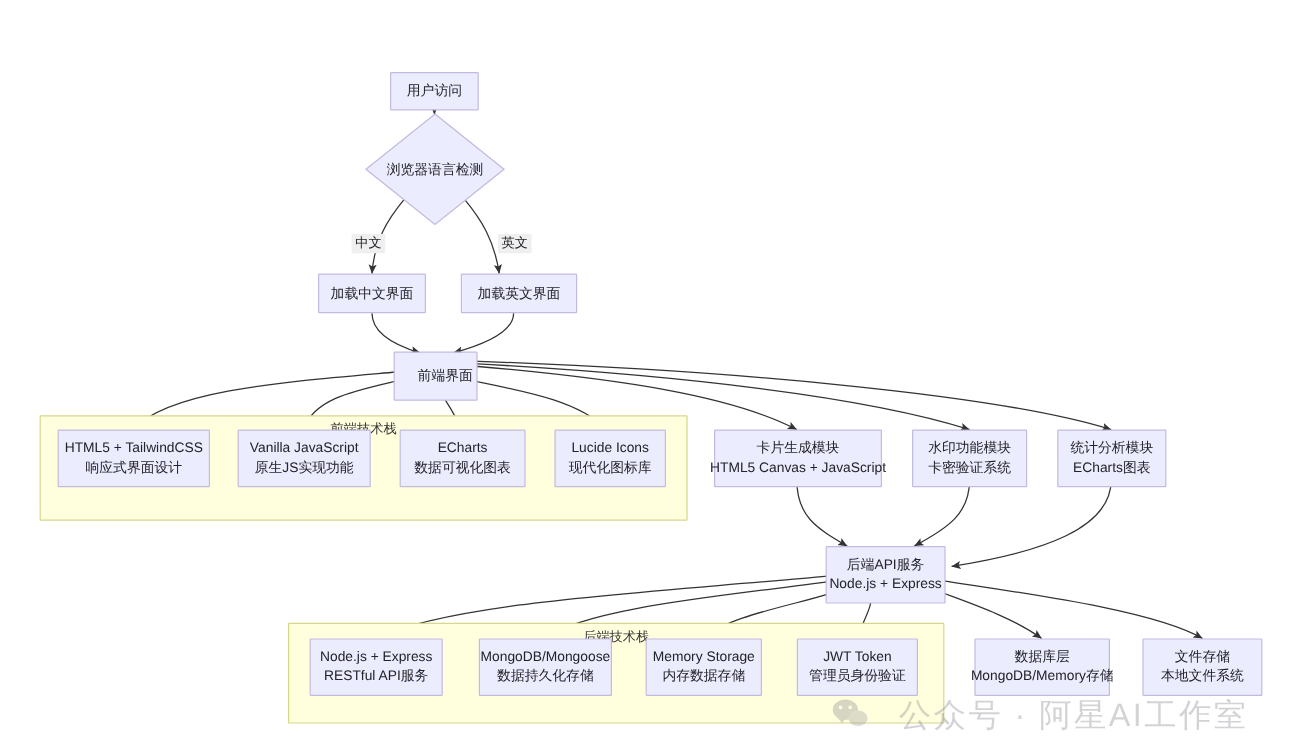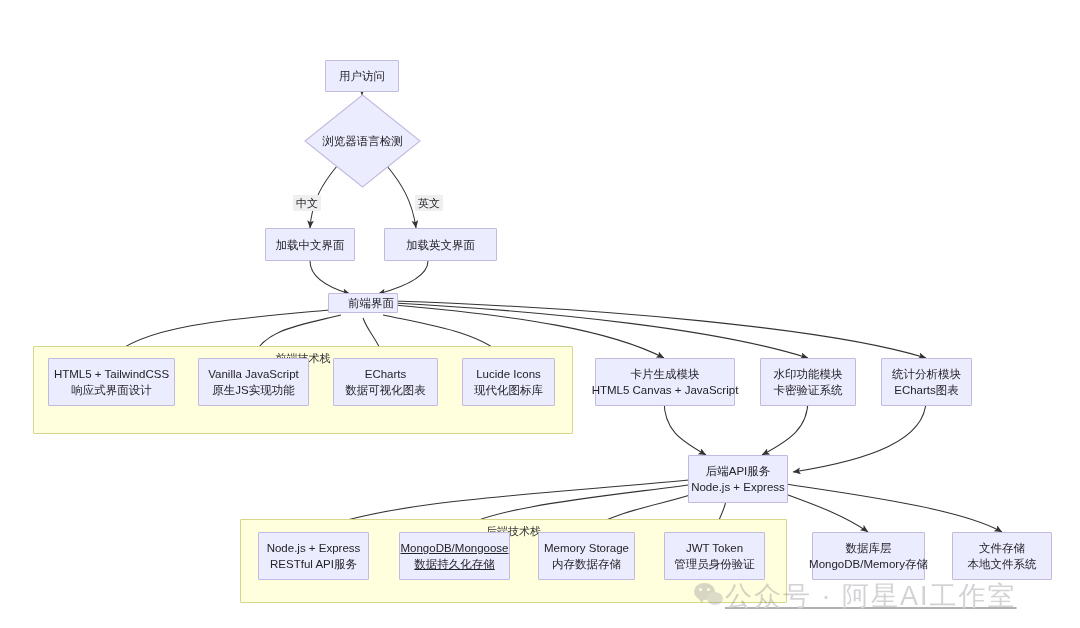--- a/index.html
+++ b/index.html
@@ -85,26 +85,25 @@
     padding: 1px 3px;
     line-height: 14px;
     white-space: nowrap;
     border-radius: 1px;
   }
   
   #watermark {
     position: absolute;
     display: flex;
     align-items: center;
-    gap: 1px;
+    gap: 25px;
     left: 694px;
     top: 578px;
     opacity: 0.30;
     pointer-events: none;
-    text-decoration: underline;
   }
   #watermark .wm-text {
     font-size: 27px;
     color: #6f6f7a;
     letter-spacing: 2px;
     white-space: nowrap;
     font-family: "Liberation Sans", "DejaVu Sans", sans-serif;
   }
   #watermark .wm-icon {
     width: 30px;
@@ -209,25 +208,25 @@
     <span>中文</span>
   </div>
   <div class="edge-label" style="left:415px; top:195px;">
     <span>英文</span>
   </div>
 
   <div class="node" style="left:265px; top:228px; width:90px; height:33px;align-items:center;">
     <div>加载中文界面</div>
   </div>
 
-  <div class="node" style="left:384px; top:228px; width:113px; height:33px;">
+  <div class="node" style="left:384px; top:228px; width:97px; height:33px;">
     <div>加载英文界面</div>
   </div>
 
-  <div class="node" style="left:328px; top:293px; width:70px; height:20px;padding-left:16px;">
+  <div class="node" style="left:328px; top:293px; width:70px; height:41px;padding-left:16px;">
     <div>前端界面</div>
   </div>
 
   <div class="node" style="left:48px; top:358px; width:127px; height:48px;">
     <div>HTML5 + TailwindCSS</div>
     <div class="l2">响应式界面设计</div>
   </div>
 
   <div class="node" style="left:198px; top:358px; width:111px; height:48px;">
     <div>Vanilla JavaScript</div>
@@ -262,21 +261,21 @@
   <div class="node" style="left:688px; top:455px; width:100px; height:48px;">
     <div>后端API服务</div>
     <div class="l2">Node.js + Express</div>
   </div>
 
   <div class="node" style="left:258px; top:532px; width:111px; height:48px;">
     <div>Node.js + Express</div>
     <div class="l2">RESTful API服务</div>
   </div>
 
-  <div class="node" style="left:399px; top:532px; width:111px; height:48px;text-decoration:underline;">
+  <div class="node" style="left:399px; top:532px; width:111px; height:48px;">
     <div>MongoDB/Mongoose</div>
     <div class="l2">数据持久化存储</div>
   </div>
 
   <div class="node" style="left:538px; top:532px; width:97px; height:48px;">
     <div>Memory Storage</div>
     <div class="l2">内存数据存储</div>
   </div>
 
   <div class="node" style="left:664px; top:532px; width:101px; height:48px;">

